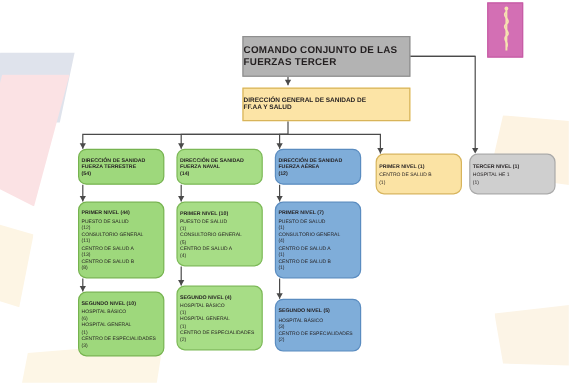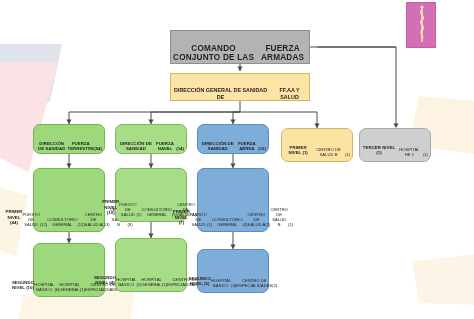--- a/index.html
+++ b/index.html
@@ -51,26 +51,28 @@
   }
   #deco-caduceus{
     right:44px;top:4px;width:16px;height:40px;
   }
 
   
   .node{
     position:absolute;
     box-sizing:border-box;
     display:flex;
-    align-items:flex-end;
+    flex-direction:column;
+    align-items:flex-start;
     justify-content:center;
     text-align:center;
     color:#231f20;
     line-height:1.18;
     z-index:4;
+    margin-left:32px;
   }
   .node .ttl{font-weight:bold;}
   .node .ln{display:block;}
 
   
   #node-root{
     left:170px;top:30px;width:140px;height:34px;
     background:#b3b3b3;border:1px solid #8f8f8f;
     font-size:8.2px;font-weight:bold;letter-spacing:.2px;
   }
@@ -163,21 +165,21 @@
       <polygon points="69,243 66.4,238.4 71.6,238.4"></polygon>
       <polygon points="151,168 148.4,163.4 153.6,163.4"></polygon>
       <polygon points="151,238 148.4,233.4 153.6,233.4"></polygon>
       <polygon points="233,168 230.4,163.4 235.6,163.4"></polygon>
       <polygon points="233,249 230.4,244.4 235.6,244.4"></polygon>
     </g>
   </svg>
 
   <div class="node" id="node-root">
     <span class="ln">COMANDO CONJUNTO DE LAS</span>
-    <span class="ln">FUERZA ARMADAS</span>
+    <span class="ln">FUERZAS TERCER</span>
   </div>
 
   <div class="node" id="node-direccion-general">
     <span class="ln">DIRECCIÓN GENERAL DE SANIDAD DE</span>
     <span class="ln">FF.AA Y SALUD</span>
   </div>
 
   <div class="node head green" id="node-dir-terrestre">
     <span class="ln">DIRECCIÓN DE SANIDAD</span>
     <span class="ln">FUERZA TERRESTRE</span>

